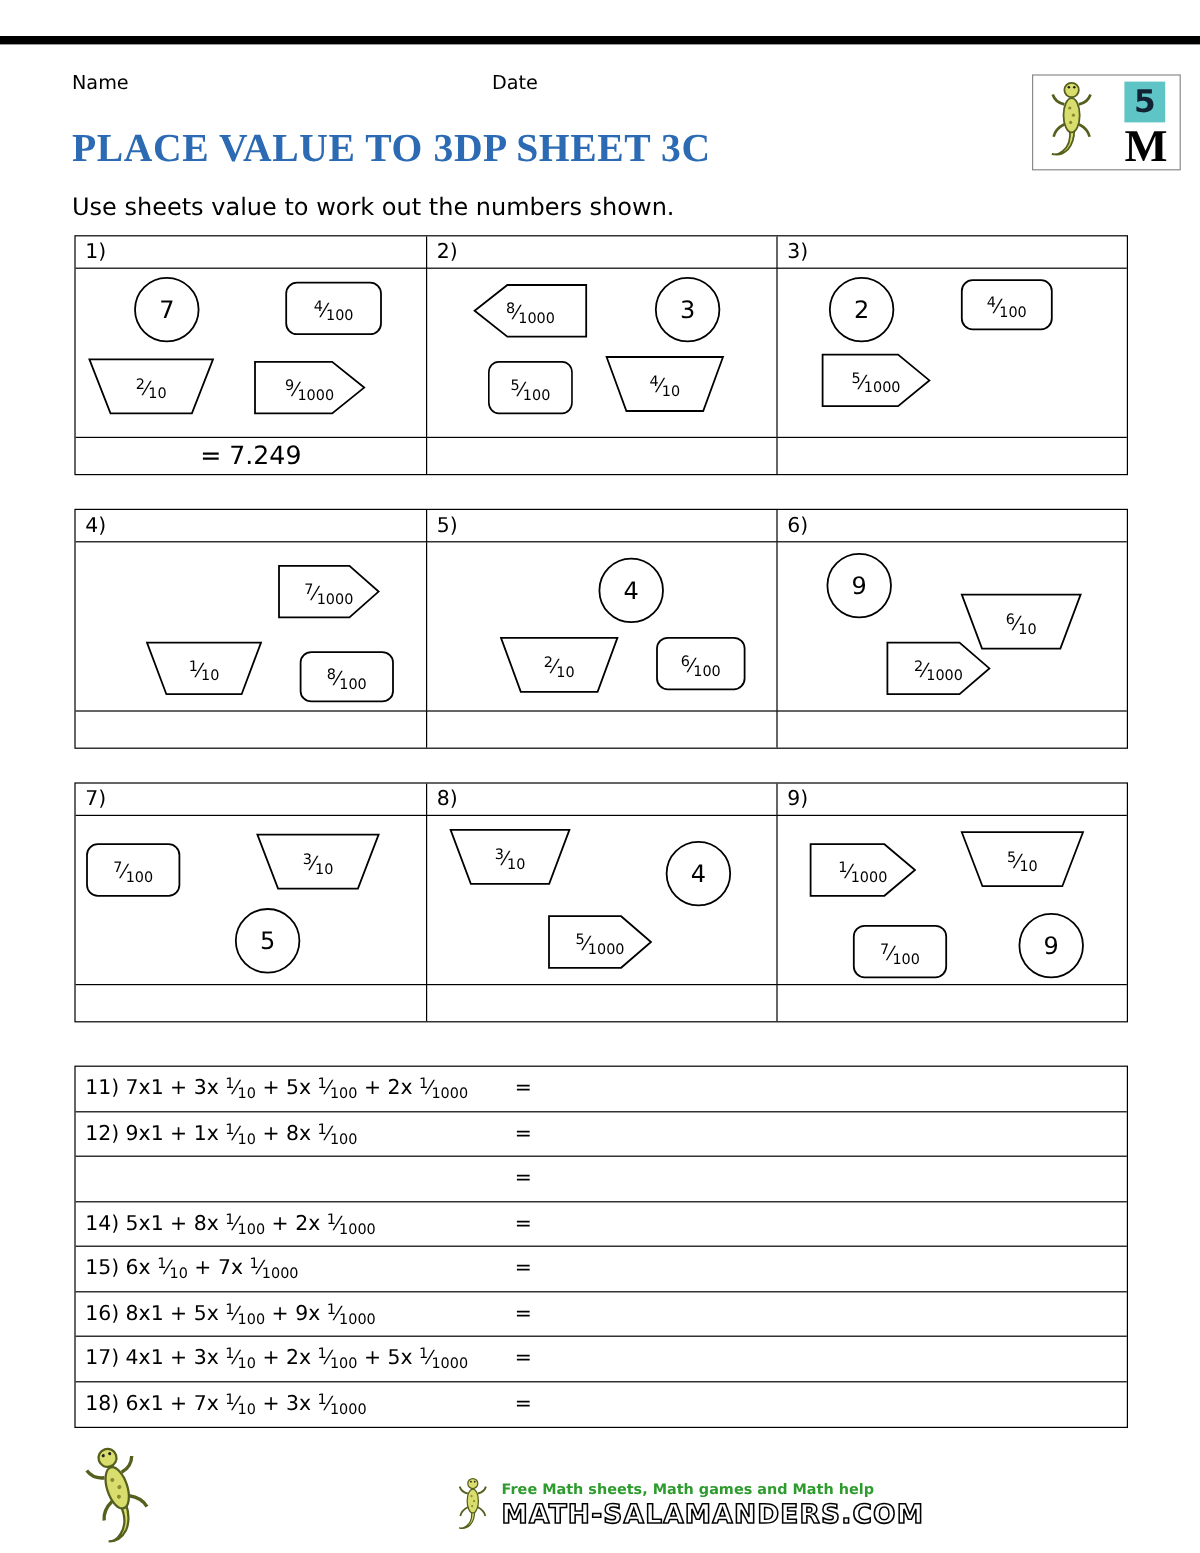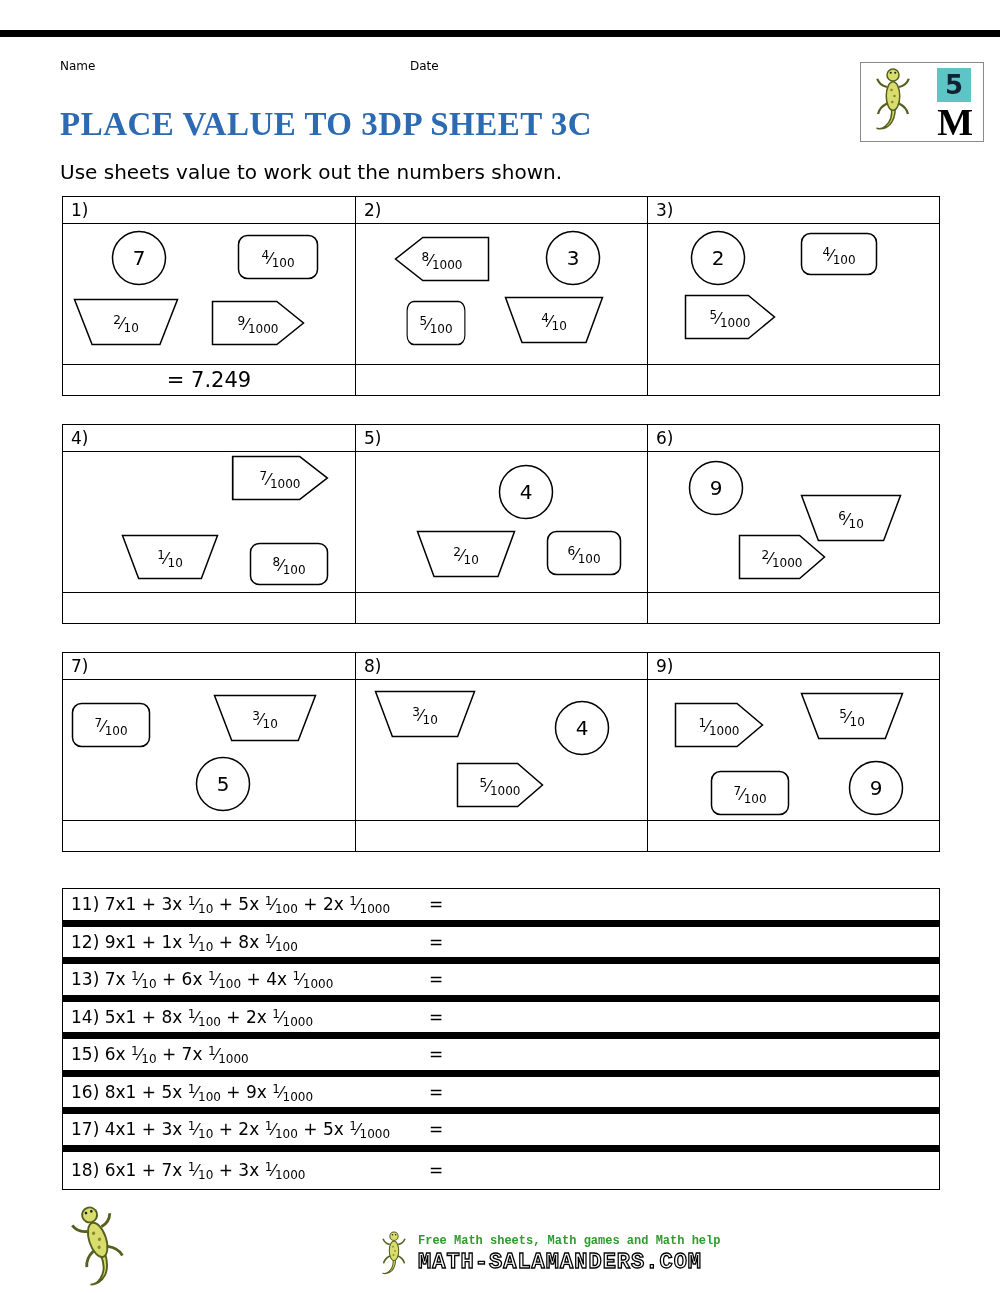--- a/index.html
+++ b/index.html
@@ -1,21 +1,21 @@
 <!DOCTYPE html>
 <html><head>
 <meta charset="utf-8">
 <style>
   html,body{margin:0;padding:0;}
   body{width:1000px;height:1294px;background:#fff;font-family:"DejaVu Sans", sans-serif;color:#000;}
   .page{position:relative;width:1000px;height:1294px;overflow:hidden;background:#fff;}
 
   .topbar{position:absolute;top:30px;left:0;width:1000px;height:7px;background:#000;}
 
-  .meta{position:absolute;top:59px;font-size:12px;}
+  .meta{position:absolute;top:59px;font-size:16px;}
   #name-label{left:60px;}
   #date-label{left:410px;}
 
   .logo-box{position:absolute;left:860px;top:62px;width:124px;height:80px;border:1px solid #8a8a8a;background:#fff;box-sizing:border-box;}
   .logo-gecko{position:absolute;left:6px;top:3px;width:52px;height:72px;}
   .logo-five{position:absolute;right:12px;top:5px;width:34px;height:34px;background:#5fc4c6;color:#123;font-weight:bold;font-size:26px;display:flex;align-items:center;justify-content:center;}
   .logo-m{position:absolute;right:10px;bottom:0px;font-family:"Liberation Serif", serif;font-weight:bold;font-size:38px;line-height:1;}
 
   .title{position:absolute;left:60px;top:106px;margin:0;font-family:"Liberation Serif", serif;font-weight:bold;font-size:33px;color:#2c6bb3;letter-spacing:0.5px;}
   .instruction{position:absolute;left:60px;top:160px;font-size:20px;}
@@ -33,28 +33,28 @@
   .shape svg{position:absolute;left:0;top:0;width:100%;height:100%;}
   .shape .lbl{position:absolute;left:0;top:0;right:0;bottom:0;display:flex;align-items:center;justify-content:center;font-size:20px;}
 
   .fr{white-space:nowrap;}
   .fr .n{font-size:12px;position:relative;top:-5px;}
   .fr .s{font-size:16px;}
   .fr .d{font-size:12px;position:relative;top:3px;}
 
   .eq-table{position:absolute;left:62px;top:888px;width:876px;border:1px solid #000;box-sizing:content-box;background:#fff;}
   .eqrow{position:relative;height:37.5px;box-sizing:border-box;display:flex;align-items:center;padding-left:8px;font-size:17px;}
-  .eqrow:not(:last-child){border-bottom:7px solid #000000;}
+  .eqrow:not(:last-child){border-bottom:1px solid #000000;}
   .eqeq{position:absolute;left:366px;top:50%;transform:translateY(-50%);font-size:17px;}
 
   .gecko-slot svg{width:100%;height:100%;}
   .footer-gecko{position:absolute;left:64px;top:1202px;width:72px;height:90px;transform:rotate(-18deg);}
   .footer-center{position:absolute;left:378px;top:1230px;display:flex;align-items:flex-start;}
   .footer-center .gecko-slot{width:32px;height:50px;flex:none;}
-  .footer-text{margin-left:8px;padding-top:4px;font-family:Liberation Mono, monospace;}
+  .footer-text{margin-left:8px;padding-top:4px;}
   .tagline{font-size:12px;font-weight:bold;color:#2e9b2e;}
   .site{font-size:22px;font-weight:bold;letter-spacing:1px;color:#fff;-webkit-text-stroke:1.3px #000;margin-top:2px;}
 </style>
 </head>
 <body>
 
 <div class="page">
 
   <div class="topbar"></div>
 
@@ -129,21 +129,21 @@
           <div class="lbl">
             <span class="fr"><span class="n">8</span><span class="s">⁄</span><span class="d">1000</span></span>
           </div>
         </div>
         <div class="shape" style="left: 189px; top: 6px; width: 56px; height: 56px;">
           <svg viewBox="0 0 56 56" preserveAspectRatio="none">
             <ellipse cx="28" cy="28" rx="26.5" ry="26.5" fill="#fff" stroke="#000" stroke-width="1.5"></ellipse>
           </svg>
           <div class="lbl">3</div>
         </div>
-        <div class="shape" style="left: 50px; top: 76px; width: 60px; height: 46px;">
+        <div class="shape" style="left: 50px; top: 76px; width: 72px; height: 46px;">
           <svg viewBox="0 0 80 46" preserveAspectRatio="none">
             <rect x="1.5" y="1.5" width="77" height="43" rx="9" fill="#fff" stroke="#000" stroke-width="1.5"></rect>
           </svg>
           <div class="lbl">
             <span class="fr"><span class="n">5</span><span class="s">⁄</span><span class="d">100</span></span>
           </div>
         </div>
         <div class="shape" style="left: 148px; top: 72px; width: 100px; height: 48px;">
           <svg viewBox="0 0 100 48" preserveAspectRatio="none">
             <polygon points="1.5,1.5 98.5,1.5 82,46.5 18,46.5" fill="#fff" stroke="#000" stroke-width="1.5"></polygon>
@@ -179,21 +179,21 @@
       </div>
       <div class="pc pa c0">= 7.249</div>
       <div class="pc pa"></div>
       <div class="pc pa"></div>
     </div>
   <div class="ptable" id="ptable-1">
       <div class="pc ph c0">4)</div>
       <div class="pc ph">5)</div>
       <div class="pc ph">6)</div>
       <div class="pc ps c0">
-        <div class="shape" style="left: 168px; top: 3px; width: 86px; height: 46px; padding-left: 12px;">
+        <div class="shape" style="left: 168px; top: 18px; width: 86px; height: 46px;">
           <svg viewBox="0 0 86 46" preserveAspectRatio="none">
             <polygon points="1.5,1.5 60.199999999999996,1.5 84.5,23 60.199999999999996,44.5 1.5,44.5" fill="#fff" stroke="#000" stroke-width="1.5"></polygon>
           </svg>
           <div class="lbl">
             <span class="fr"><span class="n">7</span><span class="s">⁄</span><span class="d">1000</span></span>
           </div>
         </div>
         <div class="shape" style="left: 58px; top: 82px; width: 98px; height: 46px;">
           <svg viewBox="0 0 98 46" preserveAspectRatio="none">
             <polygon points="1.5,1.5 96.5,1.5 80.36,44.5 17.64,44.5" fill="#fff" stroke="#000" stroke-width="1.5"></polygon>
@@ -355,21 +355,20 @@
   <div class="eq-table" id="eq-table">
       <div class="eqrow">
         <span>11)&nbsp;7x1 + 3x <span class="fr"><span class="n">1</span><span class="s">⁄</span><span class="d">10</span></span> + 5x <span class="fr"><span class="n">1</span><span class="s">⁄</span><span class="d">100</span></span> + 2x <span class="fr"><span class="n">1</span><span class="s">⁄</span><span class="d">1000</span></span></span>
         <span class="eqeq">=</span>
       </div>
       <div class="eqrow">
         <span>12)&nbsp;9x1 + 1x <span class="fr"><span class="n">1</span><span class="s">⁄</span><span class="d">10</span></span> + 8x <span class="fr"><span class="n">1</span><span class="s">⁄</span><span class="d">100</span></span></span>
         <span class="eqeq">=</span>
       </div>
       <div class="eqrow">
-        <span>13)&nbsp;7x <span class="fr"><span class="n">1</span><span class="s">⁄</span><span class="d">10</span></span> + 6x <span class="fr"><span class="n">1</span><span class="s">⁄</span><span class="d">100</span></span> + 4x <span class="fr"><span class="n">1</span><span class="s">⁄</span><span class="d">1000</span></span></span>
         <span class="eqeq">=</span>
       </div>
       <div class="eqrow">
         <span>14)&nbsp;5x1 + 8x <span class="fr"><span class="n">1</span><span class="s">⁄</span><span class="d">100</span></span> + 2x <span class="fr"><span class="n">1</span><span class="s">⁄</span><span class="d">1000</span></span></span>
         <span class="eqeq">=</span>
       </div>
       <div class="eqrow">
         <span>15)&nbsp;6x <span class="fr"><span class="n">1</span><span class="s">⁄</span><span class="d">10</span></span> + 7x <span class="fr"><span class="n">1</span><span class="s">⁄</span><span class="d">1000</span></span></span>
         <span class="eqeq">=</span>
       </div>

